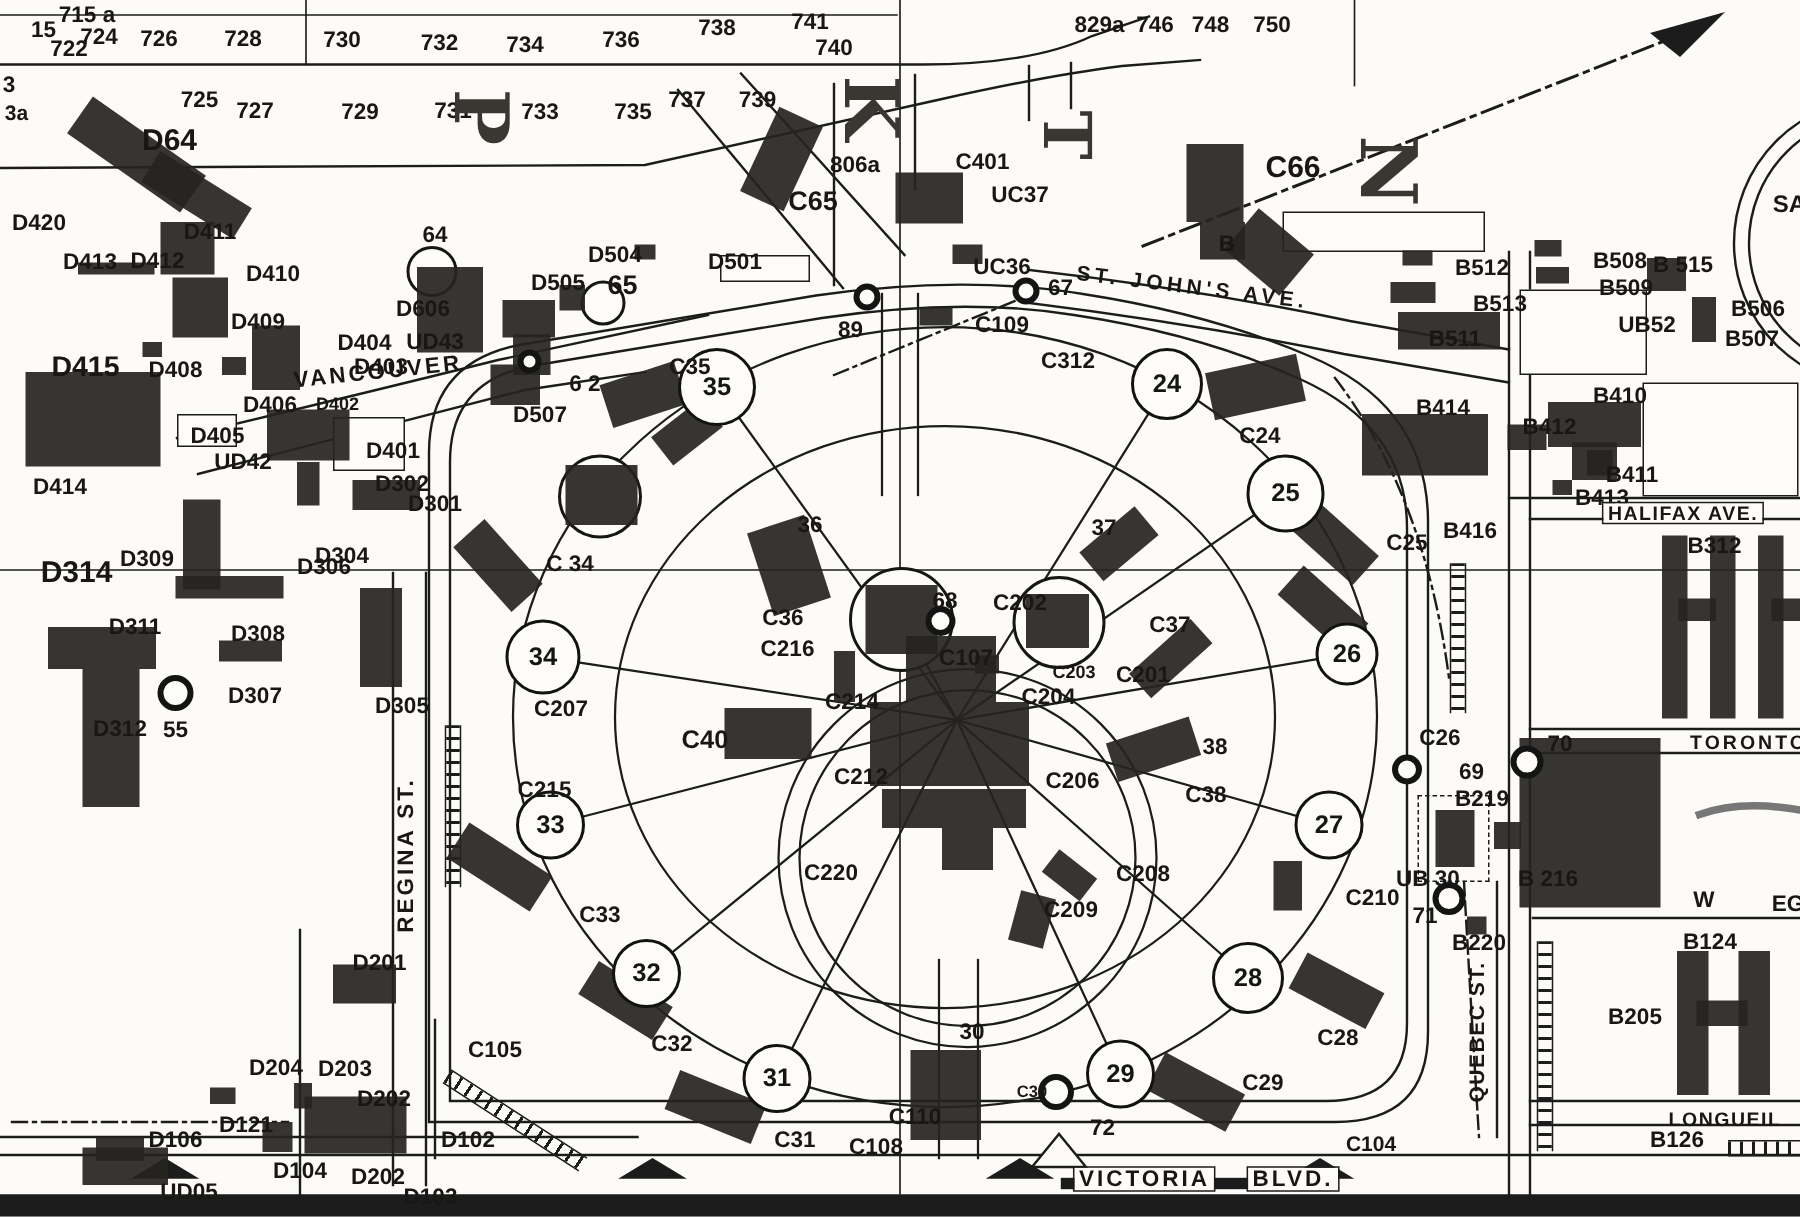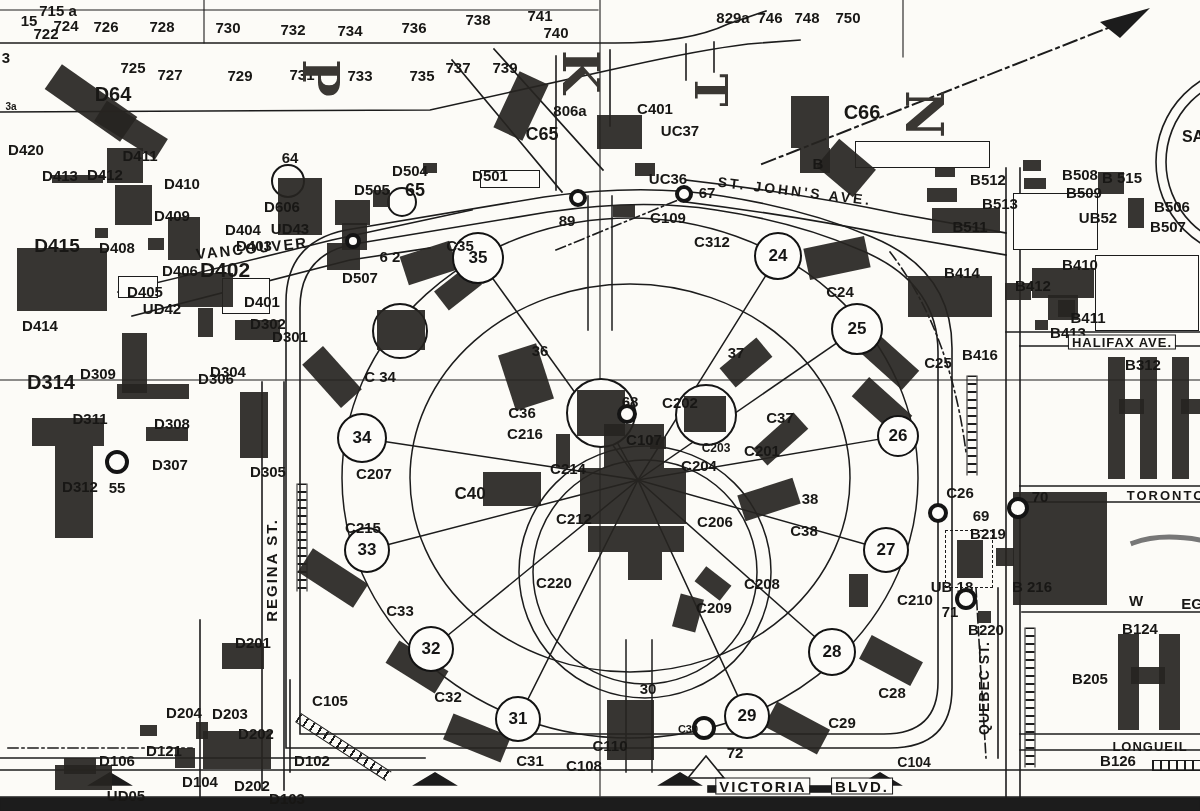--- a/index.html
+++ b/index.html
@@ -259,21 +259,21 @@
       <div class="lbl" style="left: 350px; top: 30px; font-size: 15px; transform: translate(-50%, -50%) rotate(0deg);">734</div>
       <div class="lbl" style="left: 414px; top: 27px; font-size: 15px; transform: translate(-50%, -50%) rotate(0deg);">736</div>
       <div class="lbl" style="left: 478px; top: 19px; font-size: 15px; transform: translate(-50%, -50%) rotate(0deg);">738</div>
       <div class="lbl" style="left: 540px; top: 15px; font-size: 15px; transform: translate(-50%, -50%) rotate(0deg); text-align: center;">741</div>
       <div class="lbl" style="left: 556px; top: 32px; font-size: 15px; transform: translate(-50%, -50%) rotate(0deg);">740</div>
       <div class="lbl" style="left: 733px; top: 17px; font-size: 15px; transform: translate(-50%, -50%) rotate(0deg);">829a</div>
       <div class="lbl" style="left: 770px; top: 17px; font-size: 15px; transform: translate(-50%, -50%) rotate(0deg);">746</div>
       <div class="lbl" style="left: 807px; top: 17px; font-size: 15px; transform: translate(-50%, -50%) rotate(0deg);">748</div>
       <div class="lbl" style="left: 848px; top: 17px; font-size: 15px; transform: translate(-50%, -50%) rotate(0deg);">750</div>
       <div class="lbl" style="left: 6px; top: 57px; font-size: 15px; transform: translate(-50%, -50%) rotate(0deg);">3</div>
-      <div class="lbl" style="left: 11px; top: 75px; font-size: 10px; transform: translate(-50%, -50%) rotate(0deg); margin-top: 32px;">3a</div>
+      <div class="lbl" style="left: 11px; top: 75px; font-size: 14px; transform: translate(-50%, -50%) rotate(0deg);">3a</div>
       <div class="lbl" style="left: 133px; top: 67px; font-size: 15px; transform: translate(-50%, -50%) rotate(0deg);">725</div>
       <div class="lbl" style="left: 170px; top: 74px; font-size: 15px; transform: translate(-50%, -50%) rotate(0deg);">727</div>
       <div class="lbl" style="left: 240px; top: 75px; font-size: 15px; transform: translate(-50%, -50%) rotate(0deg);">729</div>
       <div class="lbl" style="left: 302px; top: 74px; font-size: 15px; transform: translate(-50%, -50%) rotate(0deg);">731</div>
       <div class="lbl" style="left: 360px; top: 75px; font-size: 15px; transform: translate(-50%, -50%) rotate(0deg);">733</div>
       <div class="lbl" style="left: 422px; top: 75px; font-size: 15px; transform: translate(-50%, -50%) rotate(0deg);">735</div>
       <div class="lbl" style="left: 458px; top: 67px; font-size: 15px; transform: translate(-50%, -50%) rotate(0deg);">737</div>
       <div class="lbl" style="left: 505px; top: 67px; font-size: 15px; transform: translate(-50%, -50%) rotate(0deg);">739</div>
       <div class="lbl serifbig" style="left: 320px; top: 78px; font-size: 50px; transform: translate(-50%, -50%) rotate(90deg);">P</div>
       <div class="lbl serifbig" style="left: 580px; top: 72px; font-size: 50px; transform: translate(-50%, -50%) rotate(90deg);">K</div>
@@ -288,21 +288,21 @@
       <div class="lbl" style="left: 182px; top: 183px; font-size: 15px; transform: translate(-50%, -50%) rotate(0deg);">D410</div>
       <div class="lbl" style="left: 172px; top: 215px; font-size: 15px; transform: translate(-50%, -50%) rotate(0deg);">D409</div>
       <div class="lbl" style="left: 282px; top: 206px; font-size: 15px; transform: translate(-50%, -50%) rotate(0deg);">D606</div>
       <div class="lbl" style="left: 243px; top: 229px; font-size: 15px; transform: translate(-50%, -50%) rotate(0deg);">D404</div>
       <div class="lbl" style="left: 290px; top: 228px; font-size: 15px; transform: translate(-50%, -50%) rotate(0deg);">UD43</div>
       <div class="lbl" style="left: 254px; top: 245px; font-size: 15px; transform: translate(-50%, -50%) rotate(0deg);">D403</div>
       <div class="lbl" style="left: 252px; top: 248px; font-size: 15px; letter-spacing: 2px; transform: translate(-50%, -50%) rotate(-6deg);">VANCOUVER</div>
       <div class="lbl" style="left: 57px; top: 245px; font-size: 19px; transform: translate(-50%, -50%) rotate(0deg);">D415</div>
       <div class="lbl" style="left: 117px; top: 247px; font-size: 15px; transform: translate(-50%, -50%) rotate(0deg);">D408</div>
       <div class="lbl" style="left: 180px; top: 270px; font-size: 15px; transform: translate(-50%, -50%) rotate(0deg);">D406</div>
-      <div class="lbl" style="left: 225px; top: 269px; font-size: 21px; transform: translate(-50%, -50%) rotate(0deg);">D402</div>
+      <div class="lbl" style="left: 225px; top: 269px; font-size: 12px; transform: translate(-50%, -50%) rotate(0deg);">D402</div>
       <div class="lbl" style="left: 145px; top: 291px; font-size: 15px; transform: translate(-50%, -50%) rotate(0deg);">D405</div>
       <div class="lbl" style="left: 162px; top: 308px; font-size: 15px; transform: translate(-50%, -50%) rotate(0deg);">UD42</div>
       <div class="lbl" style="left: 262px; top: 301px; font-size: 15px; transform: translate(-50%, -50%) rotate(0deg);">D401</div>
       <div class="lbl" style="left: 40px; top: 325px; font-size: 15px; transform: translate(-50%, -50%) rotate(0deg);">D414</div>
       <div class="lbl" style="left: 268px; top: 323px; font-size: 15px; transform: translate(-50%, -50%) rotate(0deg);">D302</div>
       <div class="lbl" style="left: 290px; top: 336px; font-size: 15px; transform: translate(-50%, -50%) rotate(0deg);">D301</div>
       <div class="lbl" style="left: 98px; top: 373px; font-size: 15px; transform: translate(-50%, -50%) rotate(0deg);">D309</div>
       <div class="lbl" style="left: 168px; top: 378px; font-size: 15px; transform: translate(-50%, -50%) rotate(0deg); margin-left: 48px;">D306</div>
       <div class="lbl" style="left: 228px; top: 371px; font-size: 15px; transform: translate(-50%, -50%) rotate(0deg);">D304</div>
       <div class="lbl" style="left: 51px; top: 382px; font-size: 20px; transform: translate(-50%, -50%) rotate(0deg);">D314</div>
@@ -360,21 +360,21 @@
       <div class="lbl" style="left: 1068px; top: 332px; font-size: 15px; transform: translate(-50%, -50%) rotate(0deg);">B413</div>
       <div class="lbl chip" style="left: 1122px; top: 342px; font-size: 13px; letter-spacing: 1px; transform: translate(-50%, -50%) rotate(0deg);">HALIFAX AVE.</div>
       <div class="lbl" style="left: 1143px; top: 364px; font-size: 15px; transform: translate(-50%, -50%) rotate(0deg);">B312</div>
       <div class="lbl" style="left: 962px; top: 272px; font-size: 15px; transform: translate(-50%, -50%) rotate(0deg);">B414</div>
       <div class="lbl" style="left: 980px; top: 354px; font-size: 15px; transform: translate(-50%, -50%) rotate(0deg);">B416</div>
       <div class="lbl" style="left: 840px; top: 291px; font-size: 15px; transform: translate(-50%, -50%) rotate(0deg);">C24</div>
       <div class="lbl" style="left: 938px; top: 362px; font-size: 15px; transform: translate(-50%, -50%) rotate(0deg);">C25</div>
       <div class="lbl" style="left: 960px; top: 492px; font-size: 15px; transform: translate(-50%, -50%) rotate(0deg);">C26</div>
       <div class="lbl" style="left: 981px; top: 515px; font-size: 15px; transform: translate(-50%, -50%) rotate(0deg);">69</div>
       <div class="lbl" style="left: 988px; top: 533px; font-size: 15px; transform: translate(-50%, -50%) rotate(0deg);">B219</div>
-      <div class="lbl" style="left: 952px; top: 586px; font-size: 15px; transform: translate(-50%, -50%) rotate(0deg);">UB 18</div>
+      <div class="lbl" style="left: 952px; top: 586px; font-size: 15px; transform: translate(-50%, -50%) rotate(0deg);">UB 30</div>
       <div class="lbl" style="left: 1032px; top: 586px; font-size: 15px; transform: translate(-50%, -50%) rotate(0deg);">B 216</div>
       <div class="lbl" style="left: 1040px; top: 496px; font-size: 15px; transform: translate(-50%, -50%) rotate(0deg);">70</div>
       <div class="lbl" style="left: 950px; top: 611px; font-size: 15px; transform: translate(-50%, -50%) rotate(0deg);">71</div>
       <div class="lbl" style="left: 986px; top: 629px; font-size: 15px; transform: translate(-50%, -50%) rotate(0deg);">B220</div>
       <div class="lbl" style="left: 1166px; top: 495px; font-size: 13px; letter-spacing: 2px; transform: translate(-50%, -50%) rotate(0deg);">TORONTO</div>
       <div class="lbl" style="left: 1136px; top: 600px; font-size: 15px; transform: translate(-50%, -50%) rotate(0deg);">W</div>
       <div class="lbl" style="left: 1192px; top: 603px; font-size: 15px; transform: translate(-50%, -50%) rotate(0deg);">EG</div>
       <div class="lbl" style="left: 1140px; top: 628px; font-size: 15px; transform: translate(-50%, -50%) rotate(0deg);">B124</div>
       <div class="lbl" style="left: 1090px; top: 678px; font-size: 15px; transform: translate(-50%, -50%) rotate(0deg);">B205</div>
       <div class="lbl" style="left: 1150px; top: 746px; font-size: 13px; letter-spacing: 1px; transform: translate(-50%, -50%) rotate(0deg);">LONGUEIL</div>

